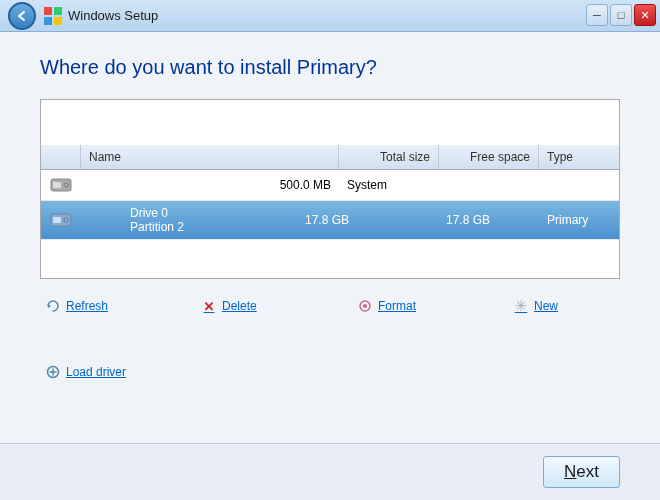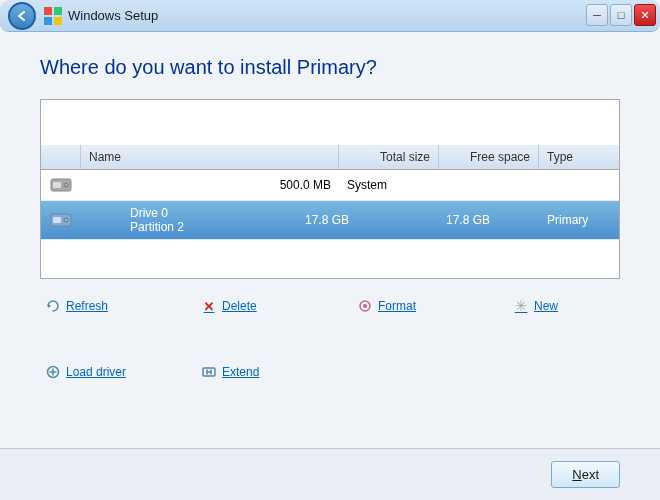--- a/index.html
+++ b/index.html
@@ -14,21 +14,20 @@
 
     
     .title-bar {
       display: flex;
       align-items: center;
       background: linear-gradient(to bottom, #d0e4f7 0%, #b8d4ef 100%);
       height: 32px;
       padding: 14px 8px;
       border-bottom: 1px solid #8ab0d4;
       position: relative;
-      border-radius: 9px;
     }
     .title-bar-icon {
       width: 18px;
       height: 18px;
       margin-right: 6px;
     }
     .title-bar-text {
       font-size: 13px;
       color: #1a1a1a;
       font-weight: normal;
@@ -185,21 +184,21 @@
       justify-content: flex-end;
       padding: 12px 40px;
       border-top: 1px solid #c0c8d8;
       background: #e8eef4;
     }
     .next-btn {
       padding: 5px 20px;
       background: linear-gradient(to bottom, #f0f8ff 0%, #d0e8f8 100%);
       border: 1px solid #7aacce;
       border-radius: 3px;
-      font-size: 13px;
+      font-size: 17px;
       cursor: pointer;
       color: #1a1a1a;
     }
     .next-btn u { text-decoration: underline; }
   </style>
 </head>
 <body>
 
 <div class="window">
 
@@ -299,31 +298,20 @@
       <button class="action-btn">
         <span class="action-icon">
           <svg width="14" height="14" viewBox="0 0 14 14">
             <circle cx="7" cy="7" r="5.5" fill="none" stroke="#5588aa" stroke-width="1.5"></circle>
             <line x1="7" y1="4" x2="7" y2="10" stroke="#5588aa" stroke-width="1.5" stroke-linecap="round"></line>
             <line x1="4" y1="7" x2="10" y2="7" stroke="#5588aa" stroke-width="1.5" stroke-linecap="round"></line>
           </svg>
         </span>
         <span>Load driver</span>
       </button>
-      <button class="action-btn">
-        <span class="action-icon">
-          <svg width="14" height="14" viewBox="0 0 14 14">
-            <rect x="1" y="3" width="12" height="8" rx="1" fill="none" stroke="#5588aa" stroke-width="1.5"></rect>
-            <line x1="5" y1="7" x2="9" y2="7" stroke="#5588aa" stroke-width="1.5" stroke-linecap="round"></line>
-            <line x1="5" y1="5" x2="5" y2="9" stroke="#5588aa" stroke-width="1.5" stroke-linecap="round"></line>
-            <line x1="9" y1="5" x2="9" y2="9" stroke="#5588aa" stroke-width="1.5" stroke-linecap="round"></line>
-          </svg>
-        </span>
-        <span>Extend</span>
-      </button>
     </div>
   </div>
 
   <div class="footer">
     <button class="next-btn">
       <span><u>N</u>ext</span>
     </button>
   </div>
 
 </div>

